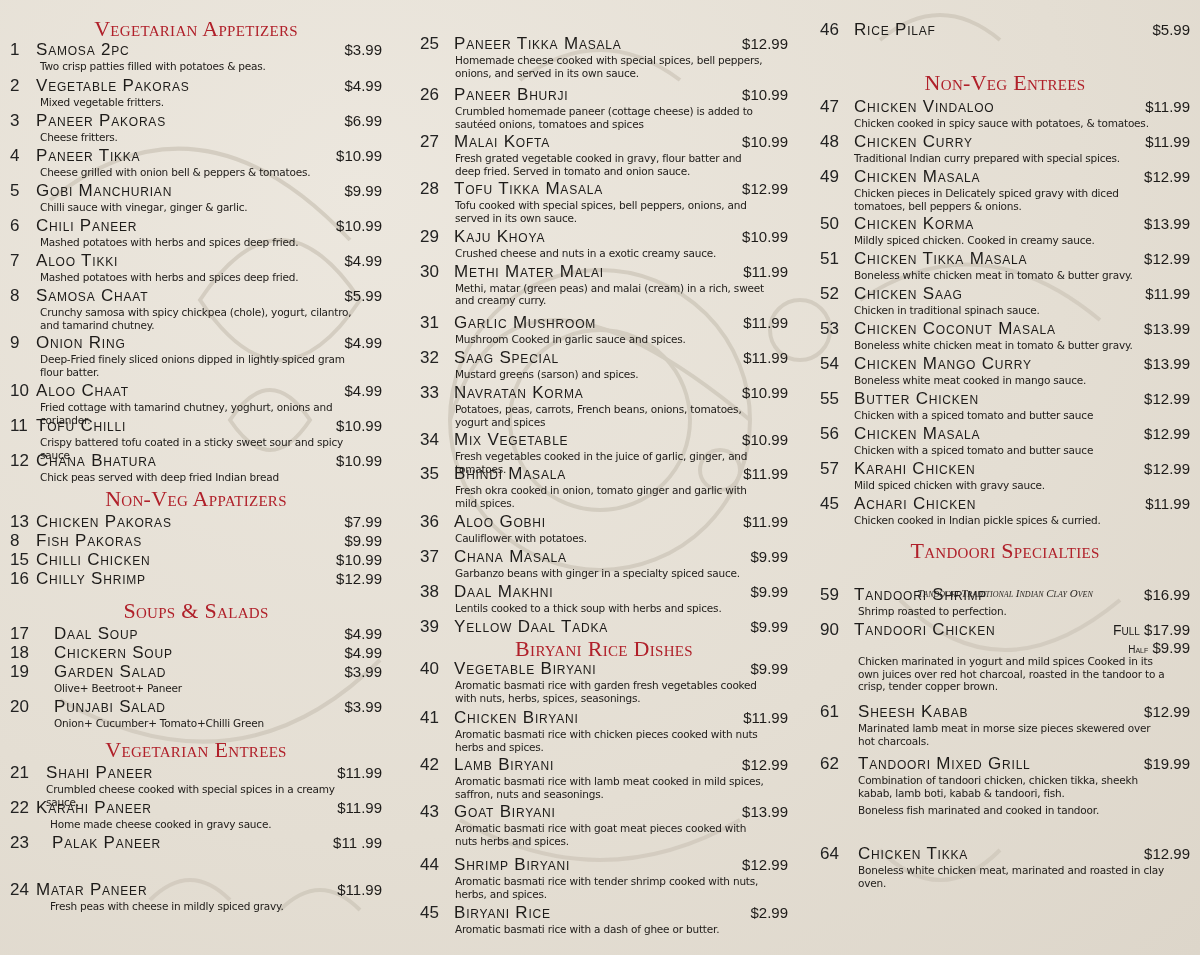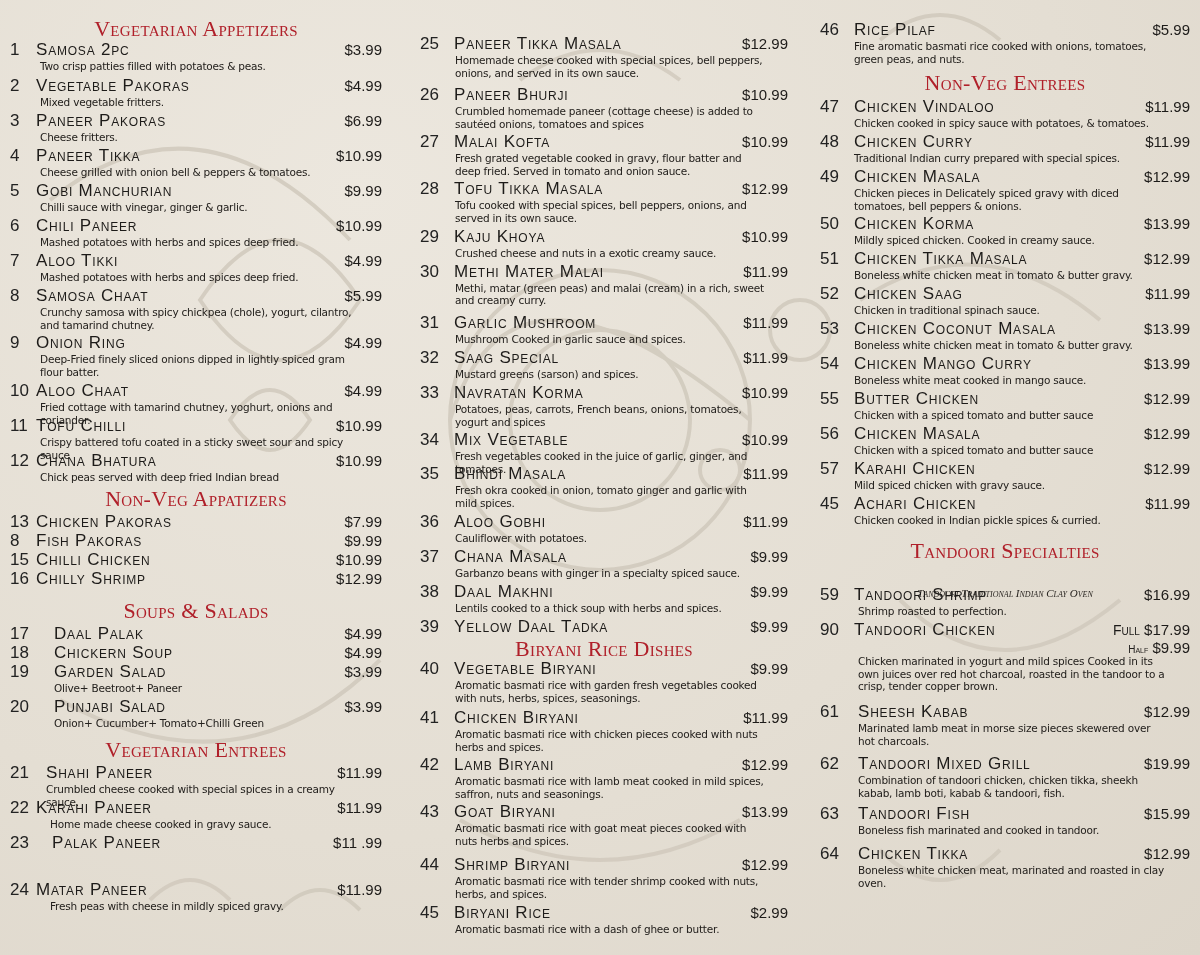--- a/index.html
+++ b/index.html
@@ -215,21 +215,21 @@
         <span class="num">16</span>
         <span class="name">Chilly Shrimp</span>
         <span class="price">$12.99</span>
       </div>
     </div>
 
   <div class="section-title" style="top:598px;">Soups &amp; Salads</div>
   <div class="item" style="top:624px">
       <div class="head">
         <span class="num" style="min-width:44px">17</span>
-        <span class="name">Daal Palak</span>
+        <span class="name">Daal Soup</span>
         <span class="price">$4.99</span>
       </div>
     </div>
   <div class="item" style="top:643px">
       <div class="head">
         <span class="num" style="min-width:44px">18</span>
         <span class="name">Chickern Soup</span>
         <span class="price">$4.99</span>
       </div>
     </div>
@@ -456,21 +456,20 @@
     </div>
 </div>
 
 <div class="col col3">
   <div class="item" style="top:20px">
       <div class="head">
         <span class="num" style="min-width:34px">46</span>
         <span class="name">Rice Pilaf</span>
         <span class="price">$5.99</span>
       </div>
-      <div class="desc" style="padding-left:34px">Fine aromatic basmati rice cooked with onions, tomatoes, green peas, and nuts.</div>
     </div>
 
   <div class="section-title" style="top:70px;">Non-Veg Entrees</div>
   <div class="item" style="top:97px">
       <div class="head">
         <span class="num" style="min-width:34px">47</span>
         <span class="name">Chicken Vindaloo</span>
         <span class="price">$11.99</span>
       </div>
       <div class="desc" style="padding-left:34px">Chicken cooked in spicy sauce with potatoes, &amp; tomatoes.</div>
@@ -594,25 +593,20 @@
     </div>
   <div class="item" style="top:754px">
       <div class="head">
         <span class="num" style="min-width:38px">62</span>
         <span class="name">Tandoori Mixed Grill</span>
         <span class="price">$19.99</span>
       </div>
       <div class="desc" style="padding-left:38px">Combination of tandoori chicken, chicken tikka, sheekh kabab, lamb boti, kabab &amp; tandoori, fish.</div>
     </div>
   <div class="item" style="top:804px">
-      <div class="head">
-        <span class="num" style="min-width:38px">63</span>
-        <span class="name">Tandoori Fish</span>
-        <span class="price">$15.99</span>
-      </div>
       <div class="desc" style="padding-left:38px">Boneless fish marinated and cooked in tandoor.</div>
     </div>
   <div class="item" style="top:844px">
       <div class="head">
         <span class="num" style="min-width:38px">64</span>
         <span class="name">Chicken Tikka</span>
         <span class="price">$12.99</span>
       </div>
       <div class="desc" style="padding-left:38px">Boneless white chicken meat, marinated and roasted in clay oven.</div>
     </div>

